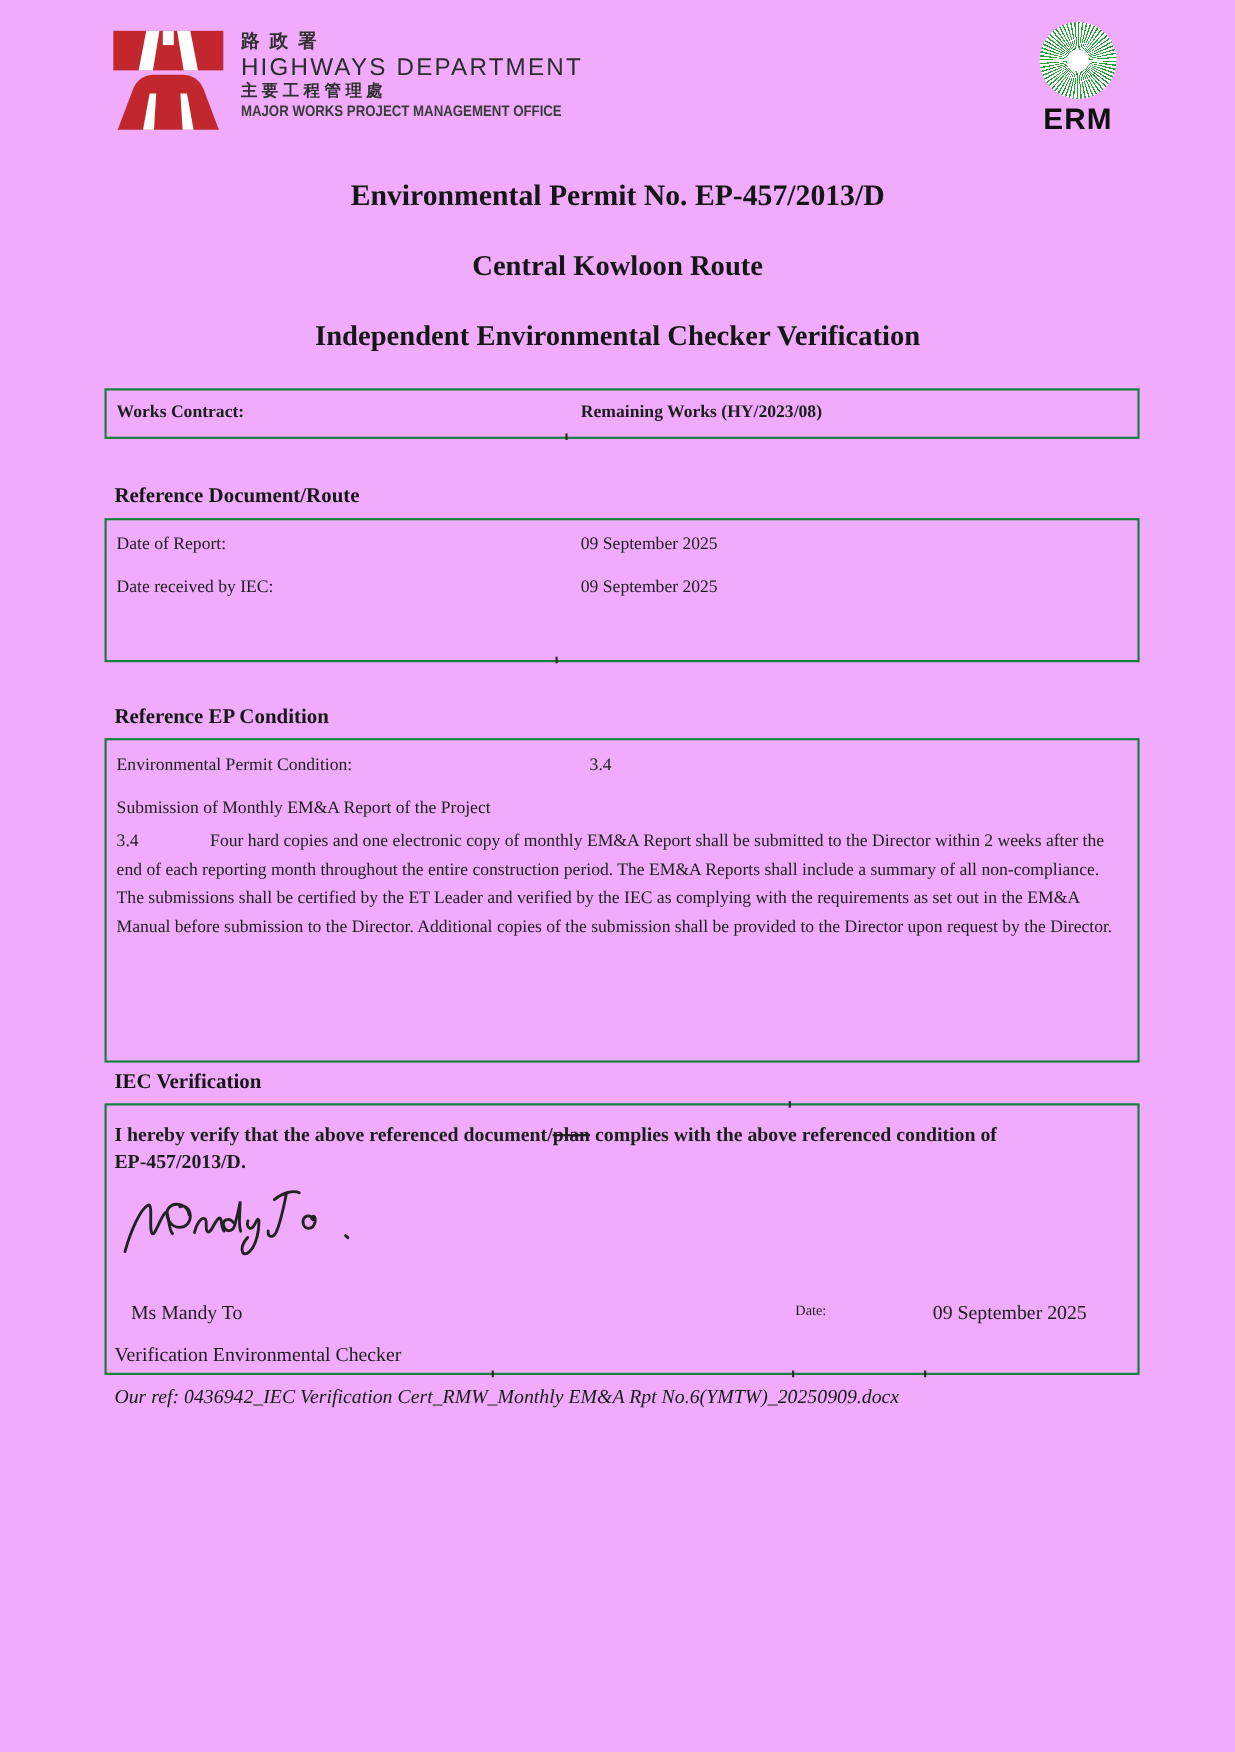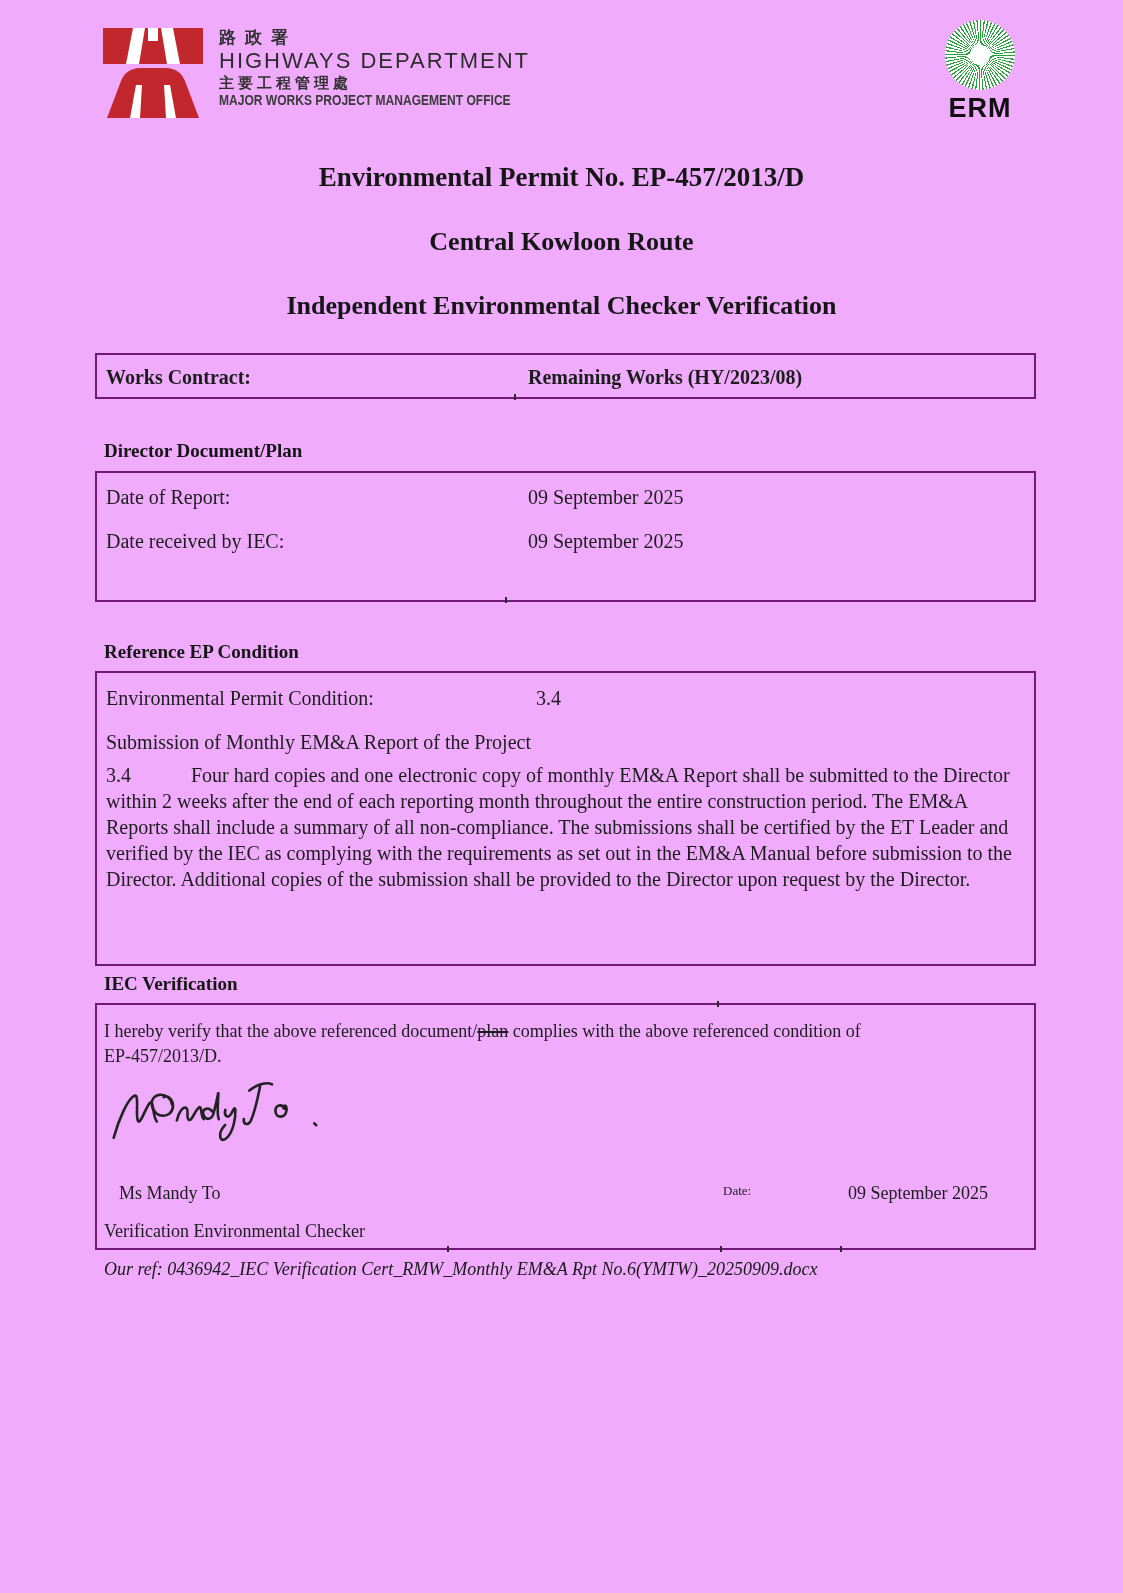--- a/index.html
+++ b/index.html
@@ -26,42 +26,42 @@
                font-weight:bold; letter-spacing:1px; color:#101010; }
 
   
   .doc-title { position:absolute; left:0; width:100%; text-align:center; font-weight:bold; color:#161616; }
   .title1 { top:162px; font-size:27px; }
   .title2 { top:227px; font-size:26px; }
   .title3 { top:291px; font-size:26px; }
 
   
   .box { position:absolute; left:95px; width:941px; box-sizing:border-box;
-         border:2px solid #701a75; font-size:20px; }
+         border:2px solid #15803d; font-size:16px; }
   .section-heading { position:absolute; left:104px; font-size:19px; font-weight:bold; color:#161616; }
 
   .works-box { top:353px; height:46px; padding:11px 9px 0 9px; font-weight:bold; }
   .row { position:relative; }
   .row .val { position:absolute; left:422px; top:0; white-space:nowrap; }
 
   .ref-heading { top:440px; }
   .ref-box { top:471px; height:131px; padding:13px 9px 0 9px; }
   .ref-box .row + .row { margin-top:21px; }
 
   .ep-heading { top:641px; }
   .ep-box { top:671px; height:295px; padding:14px 9px 0 9px; }
   .ep-box .val-ep { position:absolute; left:430px; top:0; }
   .ep-subheading { margin-top:21px; }
   .ep-clause { margin-top:8px; line-height:26px; width:921px; }
   .clause-no { display:inline-block; width:85px; }
 
   .iec-heading { top:973px; }
   .iec-box { top:1003px; height:247px; }
 
-  .iec-statement { position:absolute; left:104px; top:1019px; width:915px; line-height:25px; font-size:18px; }
+  .iec-statement { position:absolute; left:104px; top:1019px; width:915px; line-height:25px; font-size:18px;font-weight:bold; }
   .signature { position:absolute; left:106px; top:1066px; }
   .sig-row-name  { position:absolute; left:104px; top:1183px; font-size:18px;margin-left:15px; }
   .sig-date-label { position:absolute; left:723px; top:1183px; font-size:13px; }
   .sig-date-value { position:absolute; left:848px; top:1183px; font-size:18px; }
   .sig-row-title { position:absolute; left:104px; top:1221px; font-size:18px; }
 
   .strike { text-decoration:line-through; text-decoration-thickness:1.5px; }
 
   .footer-ref { position:absolute; left:104px; top:1259px; font-size:18px; font-style:italic; color:#1a1a1a; }
 
@@ -101,21 +101,21 @@
   <div class="doc-title title3">Independent Environmental Checker Verification</div>
 
   <div class="box works-box">
     <div class="row">
       <span>Works Contract:</span>
       <span class="val">Remaining Works (HY/2023/08)</span>
     </div>
   </div>
   <div class="tick" style="left:514px; top:394px;"></div>
 
-  <div class="section-heading ref-heading">Director Document/Plan</div>
+  <div class="section-heading ref-heading">Reference Document/Route</div>
   <div class="box ref-box">
     <div class="row">
       <span>Date of Report:</span>
       <span class="val">09 September 2025</span>
     </div>
     <div class="row">
       <span>Date received by IEC:</span>
       <span class="val">09 September 2025</span>
     </div>
   </div>

